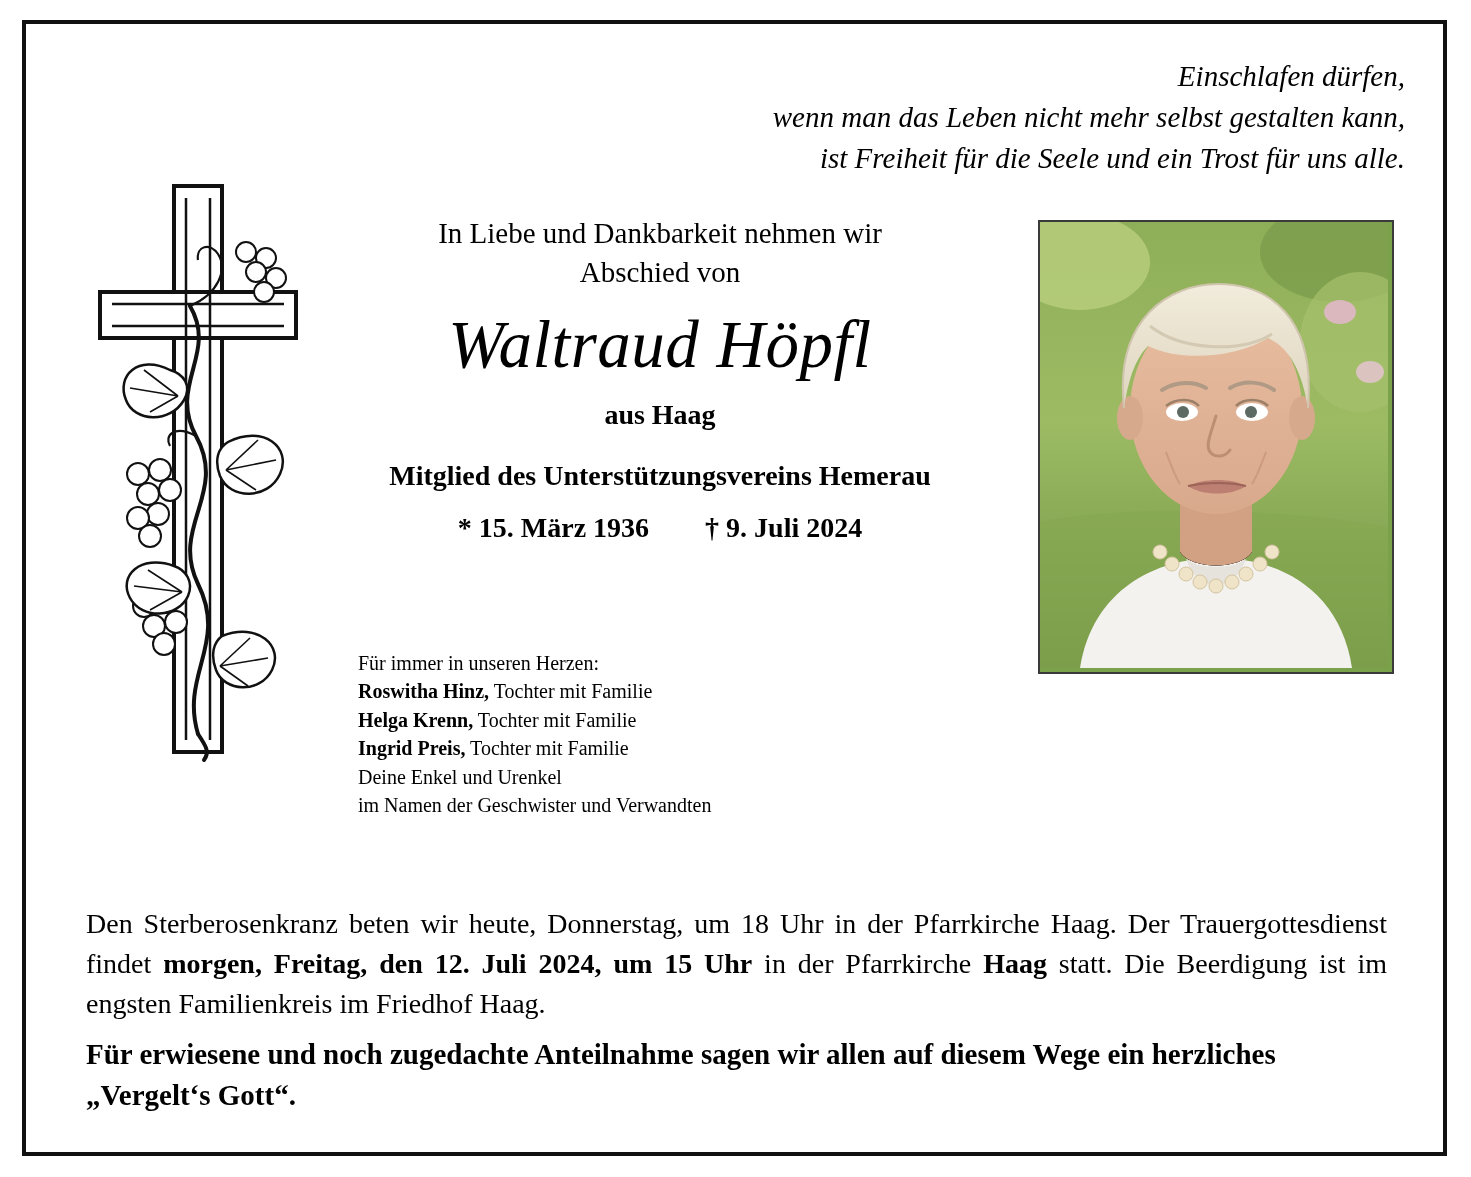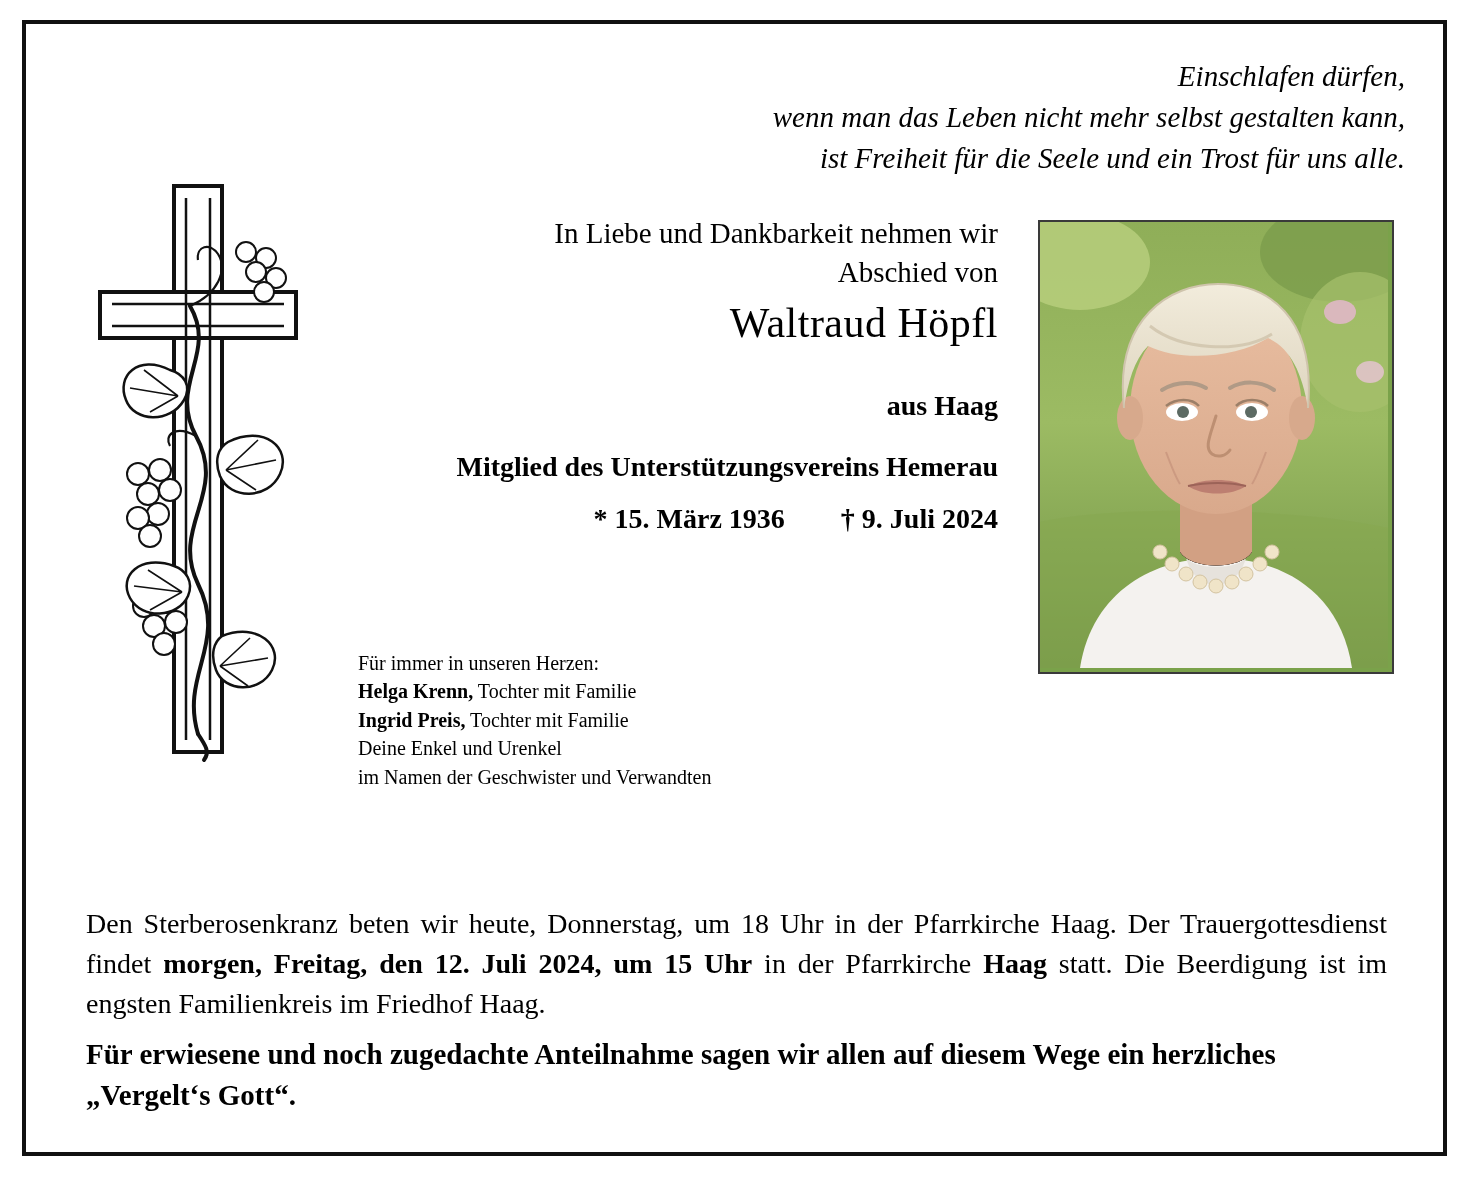--- a/index.html
+++ b/index.html
@@ -47,39 +47,40 @@
     position: absolute;
     left: 52px;
     top: 150px;
     width: 260px;
     height: 590px;
   }
 
   
   .center-block {
     position: absolute;
-    left: 312px;
+    left: 304px;
     top: 190px;
     width: 660px;
-    text-align: right;
+    text-align: center;
   }
   .lead {
     font-size: 29px;
     line-height: 1.35;
   }
   .name {
-    font-size: 42px;
-    margin-top: 8px;
+    font-size: 67px;
+    margin-top: 16px;
     letter-spacing: 0.5px;
     line-height: 1.1;
+    font-style: italic;
   }
   .origin {
     font-size: 28px;
     font-weight: bold;
-    margin-top: 44px;
+    margin-top: 17px;
   }
   .member {
     font-size: 28px;
     font-weight: bold;
     margin-top: 29px;
   }
   .dates {
     font-size: 28px;
     font-weight: bold;
     margin-top: 20px;
@@ -296,20 +297,23 @@
           <circle cx="220" cy="342" r="7"></circle>
             <circle cx="120" cy="330" r="7"></circle>
           <circle cx="232" cy="330" r="7"></circle>
         </g>
       </svg>
     </div>
 
     <div class="survivors">
       <div>Für immer in unseren Herzen:</div>
       <div>
+        <span class="b">Roswitha Hinz,</span><span> Tochter mit Familie</span>
+      </div>
+      <div>
         <span class="b">Helga Krenn,</span><span> Tochter mit Familie</span>
       </div>
       <div>
         <span class="b">Ingrid Preis,</span><span> Tochter mit Familie</span>
       </div>
       <div>Deine Enkel und Urenkel</div>
       <div>im Namen der Geschwister und Verwandten</div>
     </div>
 
     <div class="service">

